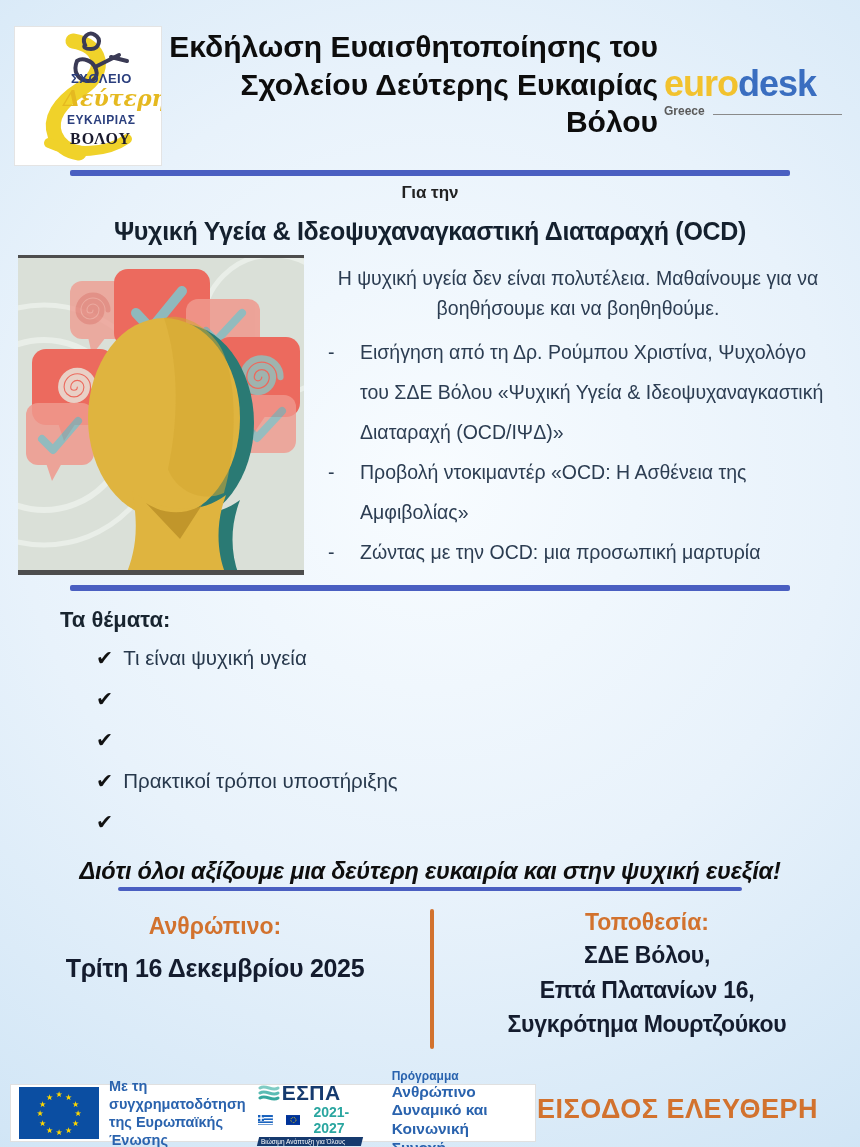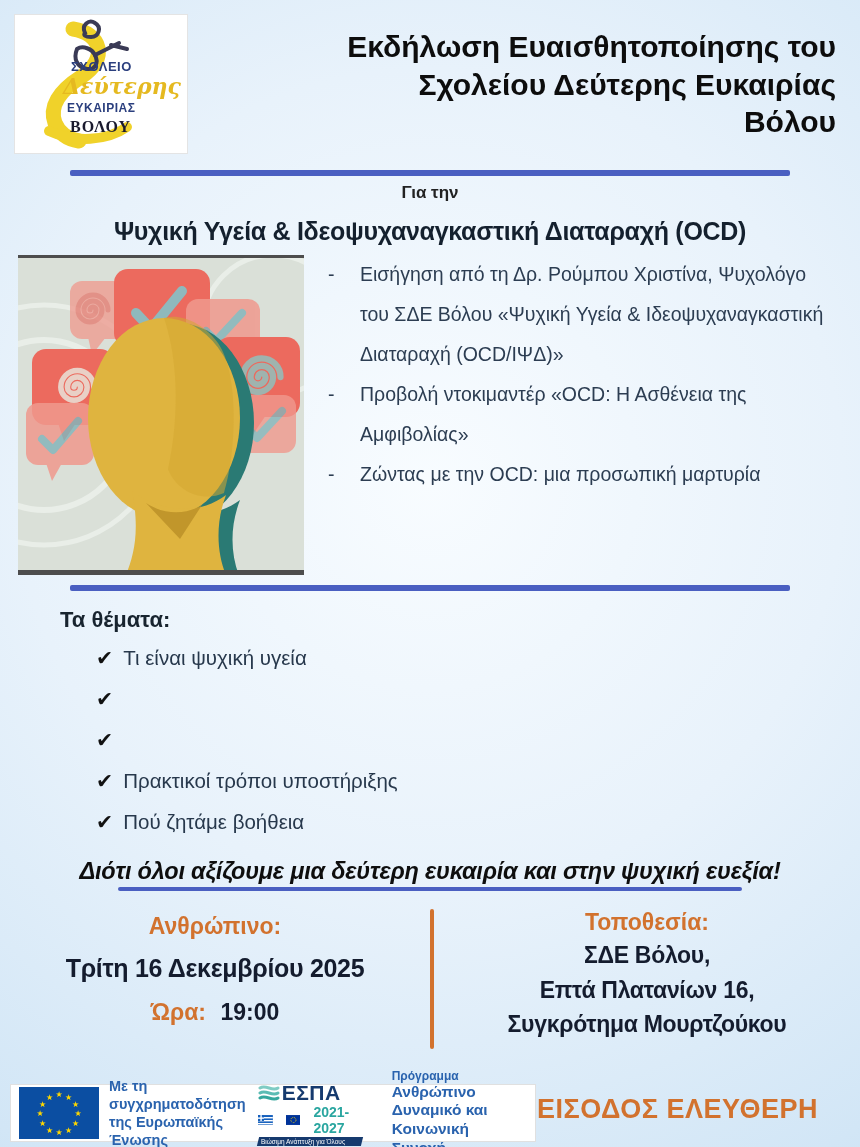--- a/index.html
+++ b/index.html
@@ -8,22 +8,22 @@
     font-family:"Liberation Sans","DejaVu Sans",sans-serif;
     overflow:hidden;
   }
   .poster {
     position:relative; width:860px; height:1147px;
     background:radial-gradient(ellipse 120% 90% at 50% 42%, #f8fcff 0%, #e8f2fb 40%, #d2e6f6 75%, #bcd9f0 100%);
   }
   
   .header { display:flex; align-items:flex-start; padding:14px 18px 0 14px; height:170px; }
   .logo-card {
-    position:relative; width:174px; height:140px; background:#ffffff;
-    border:1px solid #e4e4e4; flex:0 0 auto; overflow:hidden;
+    position:relative; width:148px; height:140px; background:#ffffff;
+    border:1px solid #e4e4e4; flex:0 0 auto; overflow:hidden;margin-top:12px;
   }
   .logo-card svg { position:absolute; left:0; top:0; }
   .logo-school  { position:absolute; left:56px; top:44px;  font-size:13px; font-weight:bold; color:#2b3f7e; letter-spacing:.5px; }
   .logo-second  { position:absolute; left:48px; top:58px;  font-size:22px; font-weight:bold; font-style:italic; color:#e5b920; font-family:"DejaVu Serif",serif; }
   .logo-chance  { position:absolute; left:52px; top:86px;  font-size:12px; font-weight:bold; color:#2b3f7e; letter-spacing:.5px; }
   .logo-city    { position:absolute; left:55px; top:103px; font-size:16px; font-weight:bold; color:#1a1a2e; font-family:"Liberation Serif",serif; letter-spacing:1px; }
   .title-block { flex:1; text-align:right; padding:14px 6px 0 6px; }
   .title-line { font-size:30px; font-weight:bold; color:#0d0d0d; line-height:1.25; }
   .eurodesk { flex:0 0 178px; padding-top:52px; }
   .eurodesk-word { font-size:36px; font-weight:bold; letter-spacing:-1px; line-height:1; }
@@ -111,20 +111,27 @@
       <span class="logo-chance">ΕΥΚΑΙΡΙΑΣ</span>
       <span class="logo-city">ΒΟΛΟΥ</span>
     </div>
 
     <div class="title-block">
       <div class="title-line">Εκδήλωση Ευαισθητοποίησης του</div>
       <div class="title-line">Σχολείου Δεύτερης Ευκαιρίας</div>
       <div class="title-line">Βόλου</div>
     </div>
 
+    <div class="eurodesk">
+      <div class="eurodesk-word"><span class="euro">euro</span><span class="desk">desk</span></div>
+      <div class="eurodesk-sub">
+        <span class="eurodesk-country">Greece</span>
+        <span class="eurodesk-line"></span>
+      </div>
+    </div>
   </div>
 
   <div class="rule"></div>
 
   <div class="subject-lead">Για την</div>
   <div class="subject-title">Ψυχική Υγεία &amp; Ιδεοψυχαναγκαστική Διαταραχή (OCD)</div>
 
   <div class="main-row">
     <div class="illustration">
       <svg width="286" height="320" viewBox="0 0 286 320">
@@ -186,20 +193,21 @@
           </g>
           <path d="M146 63 C 162 110 160 170 150 214 C 158 236 184 248 206 238 C 218 200 222 120 200 88 C 186 68 162 58 146 63 Z" fill="#d3a832" opacity="0.55"></path>
           <path d="M128 248 C 146 260 168 260 184 250 L 162 284 Z" fill="#b98f27" opacity="0.8"></path>
         </g>
         <rect x="0" y="0" width="286" height="3" fill="#4d4d4d"></rect>
         <rect x="0" y="315" width="286" height="5" fill="#4d4d4d"></rect>
       </svg>
     </div>
 
     <div class="main-right">
+      <div class="intro">Η ψυχική υγεία δεν είναι πολυτέλεια. Μαθαίνουμε για να βοηθήσουμε και να βοηθηθούμε.</div>
       <div class="bullet-row">
         <span class="bullet-dash">-</span>
         <span class="bullet-text">Εισήγηση από τη Δρ. Ρούμπου Χριστίνα, Ψυχολόγο του ΣΔΕ Βόλου «Ψυχική Υγεία &amp; Ιδεοψυχαναγκαστική Διαταραχή (OCD/ΙΨΔ)»</span>
       </div>
       <div class="bullet-row">
         <span class="bullet-dash">-</span>
         <span class="bullet-text">Προβολή ντοκιμαντέρ «OCD: Η Ασθένεια της Αμφιβολίας»</span>
       </div>
       <div class="bullet-row">
         <span class="bullet-dash">-</span>
@@ -220,34 +228,29 @@
   </div>
   <div class="topic-row">
     <span class="topic-check">✔</span>
   </div>
   <div class="topic-row">
     <span class="topic-check">✔</span>
     <span>Πρακτικοί τρόποι υποστήριξης</span>
   </div>
   <div class="topic-row">
     <span class="topic-check">✔</span>
-    <span>Πού ζητάμε βοήθεια</span>
   </div>
 
   <div class="slogan">Διότι όλοι αξίζουμε μια δεύτερη ευκαιρία και στην ψυχική ευεξία!</div>
   <div class="rule-thin"></div>
 
   <div class="schedule">
     <div class="sched-left">
       <div class="sched-label">Ανθρώπινο:</div>
       <div class="sched-date">Τρίτη 16 Δεκεμβρίου 2025</div>
-      <div class="sched-time-row">
-        <span class="sched-time-label">Ώρα:</span>
-        <span class="sched-time-value">19:00</span>
-      </div>
     </div>
     <div class="sched-divider"></div>
     <div class="sched-right">
       <div class="sched-label">Τοποθεσία:</div>
       <div class="sched-loc-line">ΣΔΕ Βόλου,</div>
       <div class="sched-loc-line">Επτά Πλατανίων 16,</div>
       <div class="sched-loc-line">Συγκρότημα Μουρτζούκου</div>
     </div>
   </div>
 

